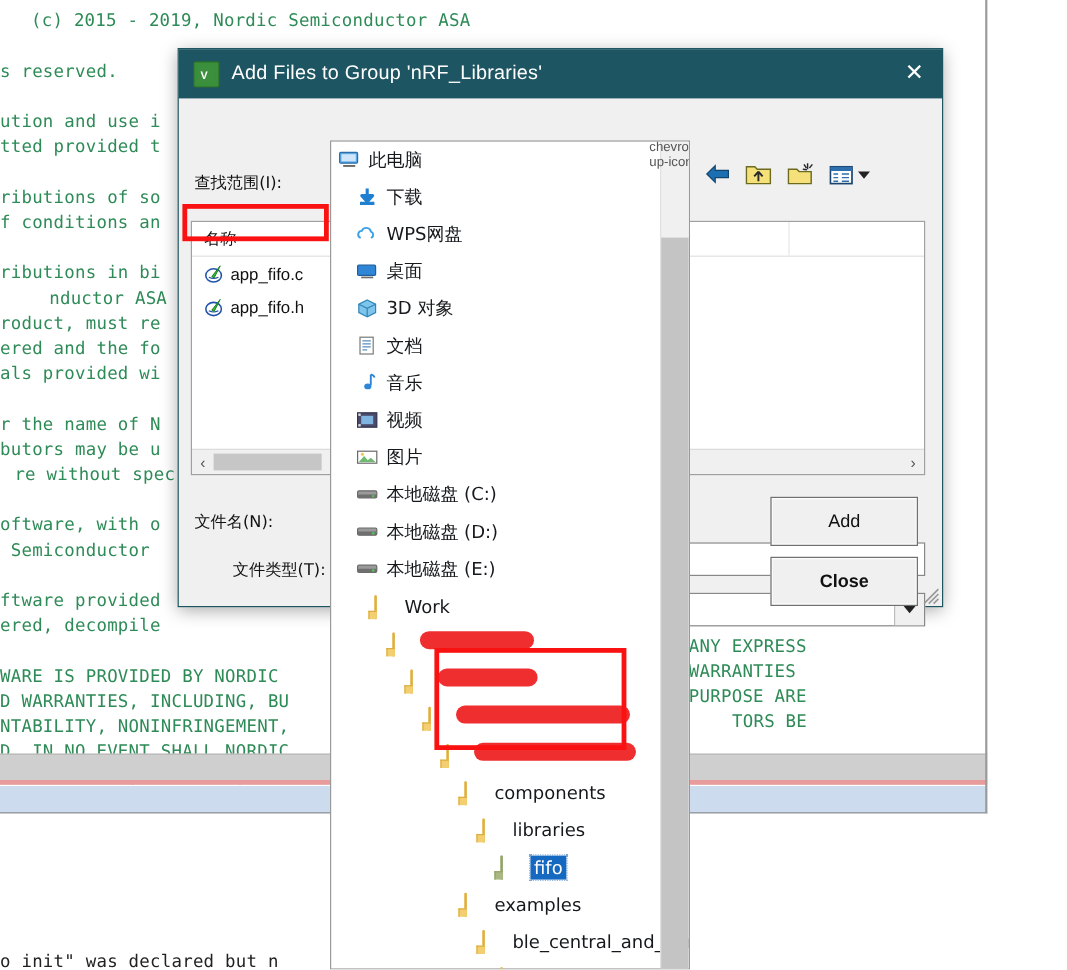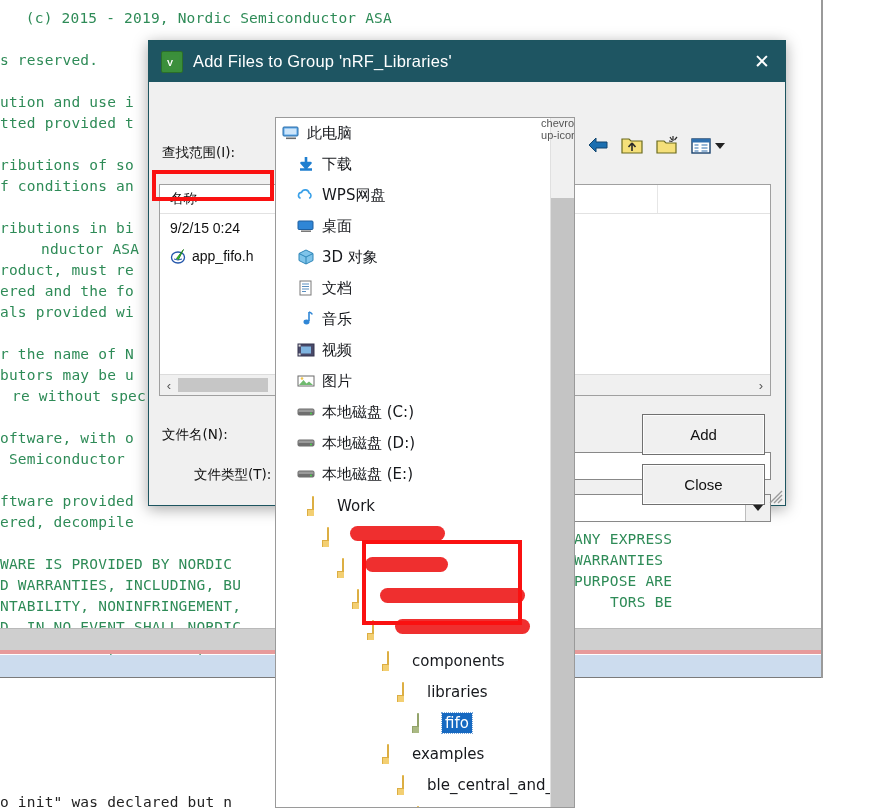--- a/index.html
+++ b/index.html
@@ -154,21 +154,21 @@
     position:absolute;right:0px;top:0px;width:24px;height:26px;background:#f0f0f0;
     border-left:1px solid #bdbdbd;display:flex;align-items:center;justify-content:center;
   }
   .btn{
     position:absolute;width:121px;height:39px;background:#f0f0f0;
     border:1px solid #707070;box-shadow:inset 0 0 0 1px #fdfdfd;
     display:flex;align-items:center;justify-content:center;
     font-size:15px;color:#111;
   }
   #btn-add{left:493px;top:332px;}
-  #btn-close{left:493px;top:382px;}
+  #btn-close{left:493px;top:382px;font-weight:bold;}
   #resize-grip{
     position:absolute;right:2px;bottom:1px;width:14px;height:14px;
   }
 
   
   #dropdown{
     position:absolute;left:275px;top:117px;width:300px;height:691px;
     background:#ffffff;border:1px solid #9a9a9a;box-sizing:border-box;
     overflow:hidden;z-index:40;
   }
@@ -310,20 +310,28 @@
     </div>
 
     <div id="filelist">
       <div id="fl-header">
         <div class="fl-col c-name">名称</div>
         <div class="fl-col c-date">日期</div>
         <div class="fl-col c-type">类</div>
       </div>
       <div id="fl-rows">
           <div class="fl-row">
+            <div class="fl-cell c-name">
+              <span class="cfile-ico"><svg width="17" height="17" viewBox="0 0 17 17">
+                  <ellipse cx="8" cy="9.5" rx="6.5" ry="5.5" fill="#ffffff" stroke="#2255aa" stroke-width="1.3"></ellipse>
+                  <path d="M4 11 q4 2 8 0" stroke="#2255aa" stroke-width="1" fill="none"></path>
+                  <path d="M13.5 1.5 L6.5 10.5 L8.5 11.5 Z" fill="#2fbf2f" stroke="#1a7a1a" stroke-width=".8"></path>
+                </svg></span>
+              <span>app_fifo.c</span>
+            </div>
             <div class="fl-cell c-date">9/2/15 0:24</div>
             <div class="fl-cell c-type">so</div>
           </div>
           <div class="fl-row">
             <div class="fl-cell c-name">
               <span class="cfile-ico"><svg width="17" height="17" viewBox="0 0 17 17">
                   <ellipse cx="8" cy="9.5" rx="6.5" ry="5.5" fill="#ffffff" stroke="#2255aa" stroke-width="1.3"></ellipse>
                   <path d="M4 11 q4 2 8 0" stroke="#2255aa" stroke-width="1" fill="none"></path>
                   <path d="M13.5 1.5 L6.5 10.5 L8.5 11.5 Z" fill="#2fbf2f" stroke="#1a7a1a" stroke-width=".8"></path>
                 </svg></span>

